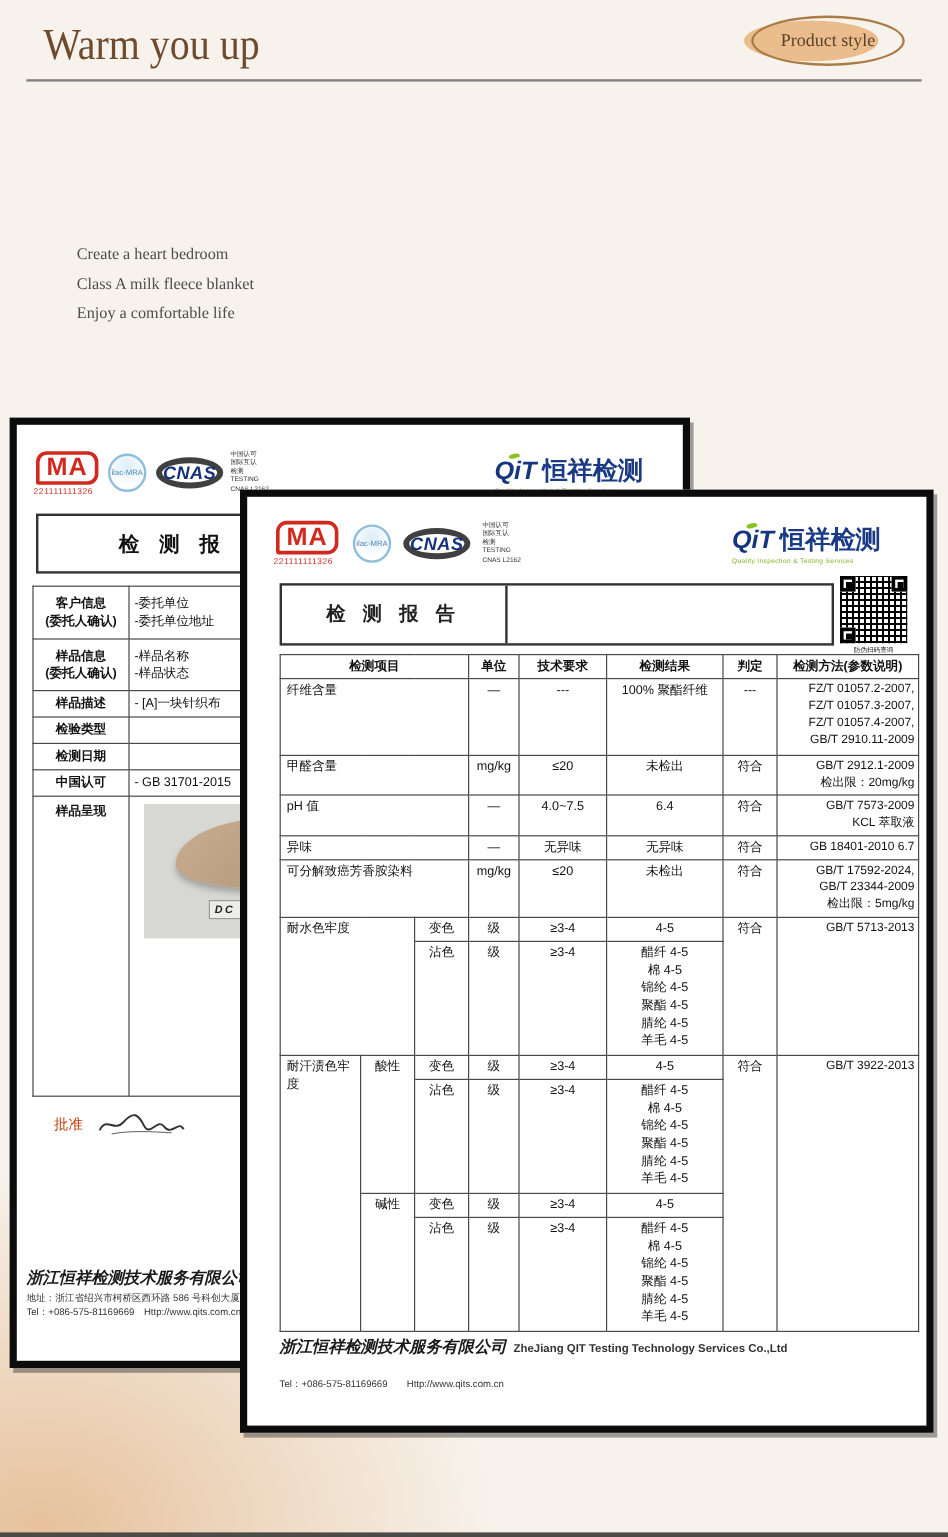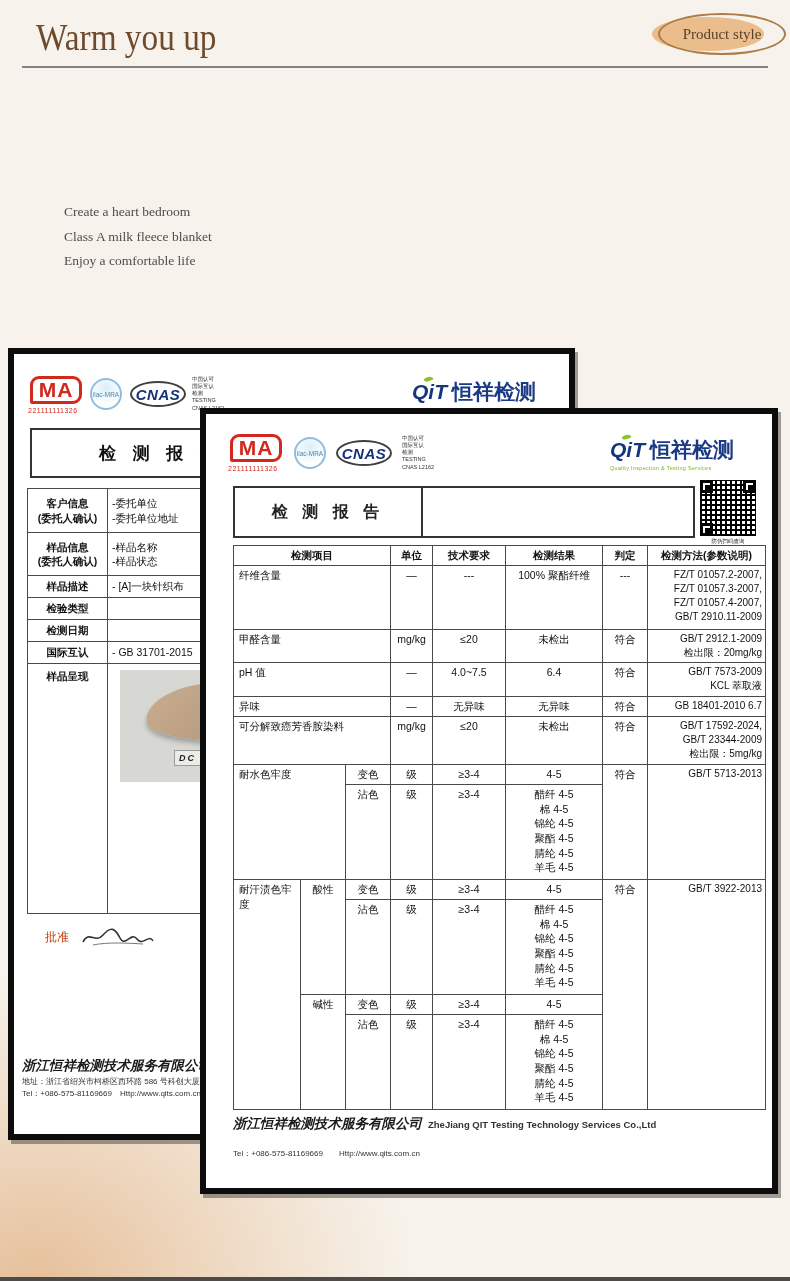--- a/index.html
+++ b/index.html
@@ -8,21 +8,21 @@
     background:#f7f3ec;
     font-family:"Liberation Sans",sans-serif;color:#222;
   }
   .bg-glow{position:absolute;left:0;bottom:0;width:430px;height:320px;
     background:radial-gradient(ellipse at 8% 100%,#e6c09a 0%,rgba(230,192,154,0) 68%);}
   .bottom-bar{position:absolute;left:0;bottom:0;width:100%;height:4px;background:#4c4b47;}
 
   
   .brand{position:absolute;left:36px;top:16px;font-family:"Liberation Serif",serif;
     font-size:37px;color:#6e4a2e;transform:scaleX(.9);transform-origin:left top;}
-  .badge{position:absolute;right:4px;top:12px;width:134px;height:42px;}
+  .badge{position:absolute;right:36px;top:12px;width:134px;height:42px;}
   .badge-fill{position:absolute;left:0;top:5px;width:112px;height:34px;background:#ecbd8c;border-radius:50%;}
   .badge-ring{position:absolute;right:0;top:1px;width:124px;height:38px;border:2px solid #aa7c46;border-radius:50%;
     display:flex;align-items:center;justify-content:center;
     font-family:"Liberation Serif",serif;font-size:15px;color:#57432b;}
   .divider{position:absolute;left:22px;right:22px;top:66px;height:2px;background:#828282;}
 
   .tagline{position:absolute;left:64px;top:200px;font-family:"Liberation Serif",serif;
     font-size:13.5px;color:#4d4d4d;line-height:1.82;white-space:pre-line;}
 
   .headline{position:absolute;right:16px;top:144px;text-align:right;color:#3b3b3b;
@@ -35,21 +35,21 @@
   #back-card{left:8px;top:348px;width:567px;height:792px;}
   #front-card{left:200px;top:408px;width:578px;height:786px;z-index:5;}
   .card *{box-sizing:border-box;}
   .ma{position:absolute;border:3px solid #d2281e;border-radius:9px 9px 9px 2px;color:#d2281e;
     font-weight:bold;font-size:21px;width:52px;height:28px;display:flex;align-items:center;justify-content:center;
     letter-spacing:1px;}
   .ma-code{position:absolute;color:#d2281e;font-size:7px;letter-spacing:.5px;}
   .ilac{position:absolute;width:32px;height:32px;border-radius:50%;border:2px solid #8fbedd;color:#4e88b4;
     font-size:6.5px;display:flex;align-items:center;justify-content:center;
     background:radial-gradient(circle at 50% 30%,#dceef8 0%,#fff 70%);}
-  .cnas{position:absolute;width:56px;height:26px;border:2px solid #404040;border-radius:50%;
+  .cnas{position:absolute;width:56px;height:26px;border:5px solid #404040;border-radius:50%;
     color:#15317e;font-weight:bold;font-style:italic;font-size:15px;
     display:flex;align-items:center;justify-content:center;letter-spacing:.5px;}
   .accred{position:absolute;font-size:5.5px;line-height:1.3;color:#333;white-space:pre-line;}
   .qit{position:absolute;}
   .qit-top{display:flex;align-items:baseline;gap:5px;}
   .qit-mark{font-weight:800;font-size:21px;color:#16357f;position:relative;font-style:italic;}
   .qit-mark:after{content:"";position:absolute;top:-3px;left:12px;width:9px;height:4px;background:#8bc320;
     border-radius:60% 100% 20% 80%;transform:rotate(-18deg);}
   .qit-name{font-weight:bold;font-size:21px;color:#1a3a86;}
   .qit-sub{font-size:5.5px;color:#7ab51d;margin-top:1px;letter-spacing:.3px;}
@@ -173,21 +173,21 @@
     </tr>
     <tr style="height:22px">
       <td class="lbl">检验类型</td>
       <td class="val cen">委托检验</td>
     </tr>
     <tr style="height:22px">
       <td class="lbl">检测日期</td>
       <td class="val cen">2025-09-27 至</td>
     </tr>
     <tr style="height:22px">
-      <td class="lbl">国际互认</td>
+      <td class="lbl">中国认可</td>
       <td class="val">- GB 31701-2015 《</td>
     </tr>
     <tr style="height:250px">
       <td class="lbl" style="vertical-align:top;padding-top:5px;">样品呈现</td>
       <td style="vertical-align:top;">
         <div class="photo">
           <div class="pillow"></div>
           <div class="tagstrip">DC 2 5 0 4 8 0 0</div>
         </div>
       </td>

